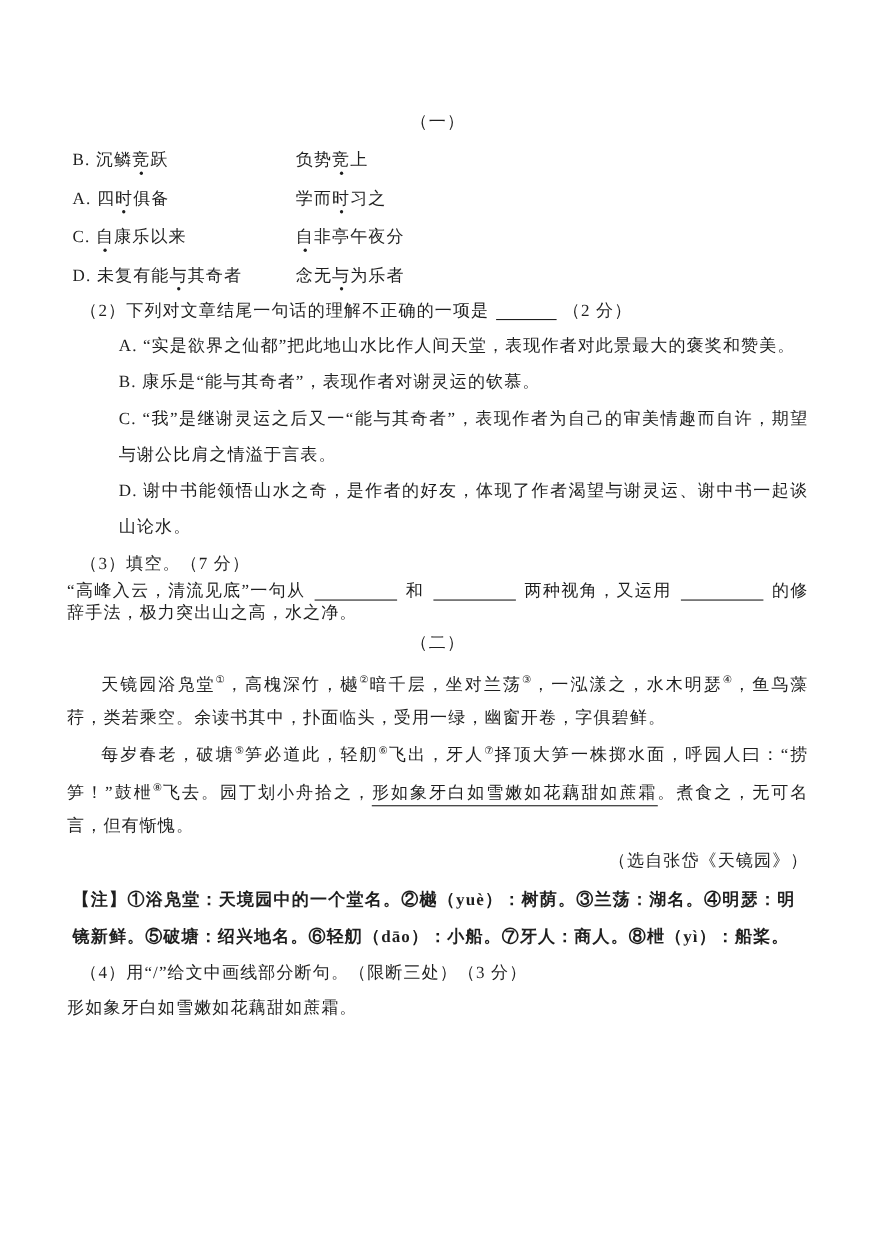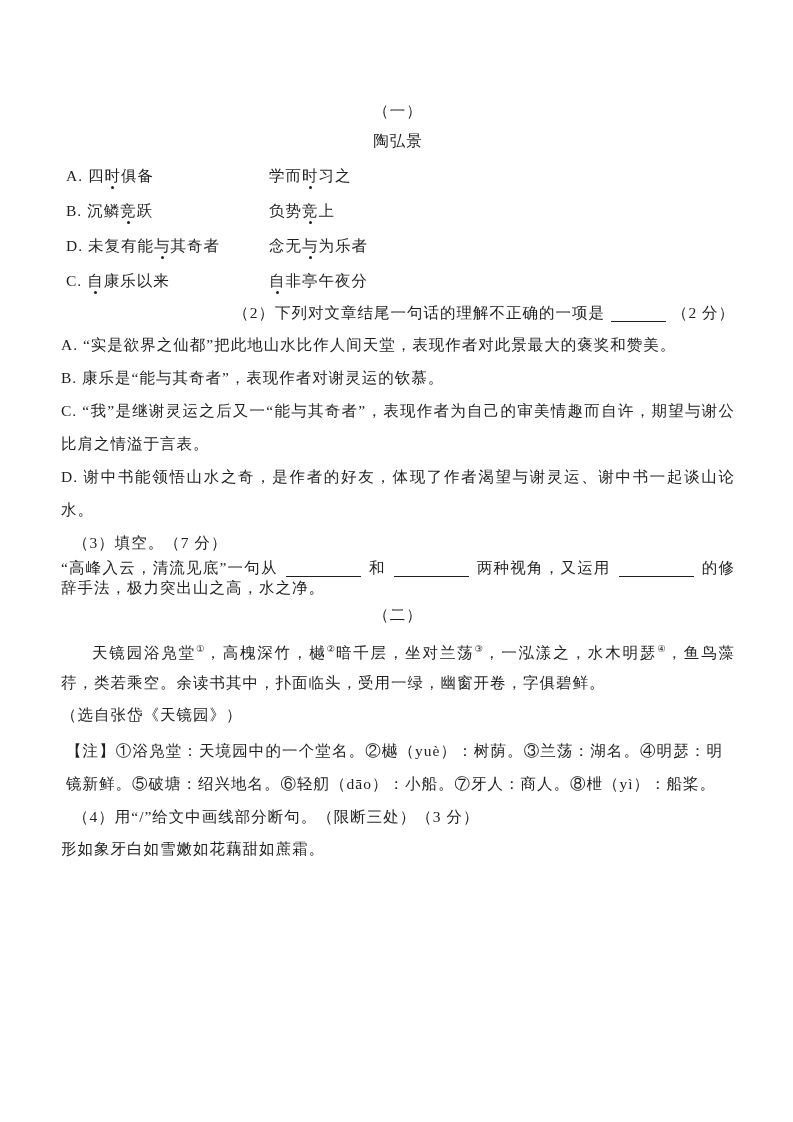--- a/index.html
+++ b/index.html
@@ -15,87 +15,87 @@
     letter-spacing:1px;
     overflow:hidden;
   }
   .center { text-align:center; line-height:30px; margin:0; }
   .passage { line-height:30px; text-indent:2em; text-align:justify; margin:2px 0 0 0; }
   .prompt { line-height:30px; padding-left:12px; margin:2px 0 0 0; }
   .opt-row { line-height:30px; margin:5px 0 0 0; padding-left:5px; }
   .opt-left { display:inline-block; width:198px; }
   .opt-label { margin-right:5px; }
   .q2-opt { line-height:33px; margin:0; text-align:justify; }
-  .q2-block { margin-top:0; }
+  .q2-block { margin-top:0;margin-left:47px; }
   .fill-line { line-height:20px; margin:0; text-align:justify; }
   .blank {
     display:inline-block; height:0; width:55px;
     border-bottom:1px solid #1f1f1f;
     vertical-align:-4px; margin:0 6px;
   }
   .blank.wide { width:75px; margin:0 8px; }
   .dotted { position:relative; }
   .dotted::after {
     content:""; position:absolute; left:50%; bottom:-5px;
     width:3px; height:3px; margin-left:-1.5px;
     border-radius:50%; background:#1f1f1f;
   }
   .sup { font-size:9.5px; vertical-align:6px; letter-spacing:0; }
   .uline { border-bottom:1px solid #1f1f1f; padding-bottom:3px; }
-  .source-line { line-height:30px; margin:2px 0 0 0; }
-  .notes { line-height:33px; margin:4px 12px 0 0; padding-left:5px; text-align:justify; }
+  .source-line { text-align:right; line-height:30px; margin:2px 0 0 0; }
+  .notes { line-height:33px; margin:4px 12px 0 0; padding-left:5px; text-align:justify;font-weight:bold; }
   .plain-line { line-height:30px; margin:2px 0 0 0; }
 </style>
 </head>
 <body>
 
 <div class="page">
 
   <p class="center">（一）</p>
-  <p class="center">陶弘景</p>
 
 
+
+  <div class="opt-row">
+    <span class="opt-left"><span class="opt-label">B.</span><span>沉鳞</span><span class="dotted">竞</span><span>跃</span></span>
+    <span class="opt-right"><span>负势</span><span class="dotted">竞</span><span>上</span></span>
+  </div>
 
   <div class="opt-row">
     <span class="opt-left"><span class="opt-label">A.</span><span>四</span><span class="dotted">时</span><span>俱备</span></span>
     <span class="opt-right"><span>学而</span><span class="dotted">时</span><span>习之</span></span>
   </div>
 
   <div class="opt-row">
-    <span class="opt-left"><span class="opt-label">B.</span><span>沉鳞</span><span class="dotted">竞</span><span>跃</span></span>
-    <span class="opt-right"><span>负势</span><span class="dotted">竞</span><span>上</span></span>
+    <span class="opt-left"><span class="opt-label">C.</span><span></span><span class="dotted">自</span><span>康乐以来</span></span>
+    <span class="opt-right"><span></span><span class="dotted">自</span><span>非亭午夜分</span></span>
   </div>
 
   <div class="opt-row">
     <span class="opt-left"><span class="opt-label">D.</span><span>未复有能</span><span class="dotted">与</span><span>其奇者</span></span>
     <span class="opt-right"><span>念无</span><span class="dotted">与</span><span>为乐者</span></span>
   </div>
 
-  <div class="opt-row">
-    <span class="opt-left"><span class="opt-label">C.</span><span></span><span class="dotted">自</span><span>康乐以来</span></span>
-    <span class="opt-right"><span></span><span class="dotted">自</span><span>非亭午夜分</span></span>
-  </div>
-
-  <p class="prompt" style="margin-top:2px;text-align:right;"><span>（2）下列对文章结尾一句话的理解不正确的一项是</span><span class="blank"></span><span>（2 分）</span></p>
+  <p class="prompt" style="margin-top:2px;"><span>（2）下列对文章结尾一句话的理解不正确的一项是</span><span class="blank"></span><span>（2 分）</span></p>
 
   <div class="q2-block">
     <p class="q2-opt">A. “实是欲界之仙都”把此地山水比作人间天堂，表现作者对此景最大的褒奖和赞美。</p>
     <p class="q2-opt">B. 康乐是“能与其奇者”，表现作者对谢灵运的钦慕。</p>
     <p class="q2-opt">C. “我”是继谢灵运之后又一“能与其奇者”，表现作者为自己的审美情趣而自许，期望与谢公比肩之情溢于言表。</p>
     <p class="q2-opt">D. 谢中书能领悟山水之奇，是作者的好友，体现了作者渴望与谢灵运、谢中书一起谈山论水。</p>
   </div>
 
   <p class="prompt">（3）填空。（7 分）</p>
 
   <p class="fill-line"><span>“高峰入云，清流见底”一句从</span><span class="blank wide"></span><span>和</span><span class="blank wide"></span><span>两种视角，又运用</span><span class="blank wide"></span><span>的修辞手法，极力突出山之高，水之净。</span></p>
 
   <p class="center" style="margin-top:2px;">（二）</p>
 
   <p class="passage" style="margin-top:4px;"><span>天镜园浴凫堂</span><span class="sup">①</span><span>，高槐深竹，樾</span><span class="sup">②</span><span>暗千层，坐对兰荡</span><span class="sup">③</span><span>，一泓漾之，水木明瑟</span><span class="sup">④</span><span>，鱼鸟藻荇，类若乘空。余读书其中，扑面临头，受用一绿，幽窗开卷，字俱碧鲜。</span></p>
 
+  <p class="passage" style="margin-top:0;"><span>每岁春老，破塘</span><span class="sup">⑤</span><span>笋必道此，轻舠</span><span class="sup">⑥</span><span>飞出，牙人</span><span class="sup">⑦</span><span>择顶大笋一株掷水面，呼园人曰：“捞笋！”鼓枻</span><span class="sup">⑧</span><span>飞去。园丁划小舟拾之，</span><span class="uline">形如象牙白如雪嫩如花藕甜如蔗霜</span><span>。煮食之，无可名言，但有惭愧。</span></p>
 
   <p class="source-line">（选自张岱《天镜园》）</p>
 
   <p class="notes">【注】①浴凫堂：天境园中的一个堂名。②樾（yuè）：树荫。③兰荡：湖名。④明瑟：明镜新鲜。⑤破塘：绍兴地名。⑥轻舠（dāo）：小船。⑦牙人：商人。⑧枻（yì）：船桨。</p>
 
   <p class="prompt">（4）用“/”给文中画线部分断句。（限断三处）（3 分）</p>
 
   <p class="plain-line">形如象牙白如雪嫩如花藕甜如蔗霜。</p>
 
 </div>

